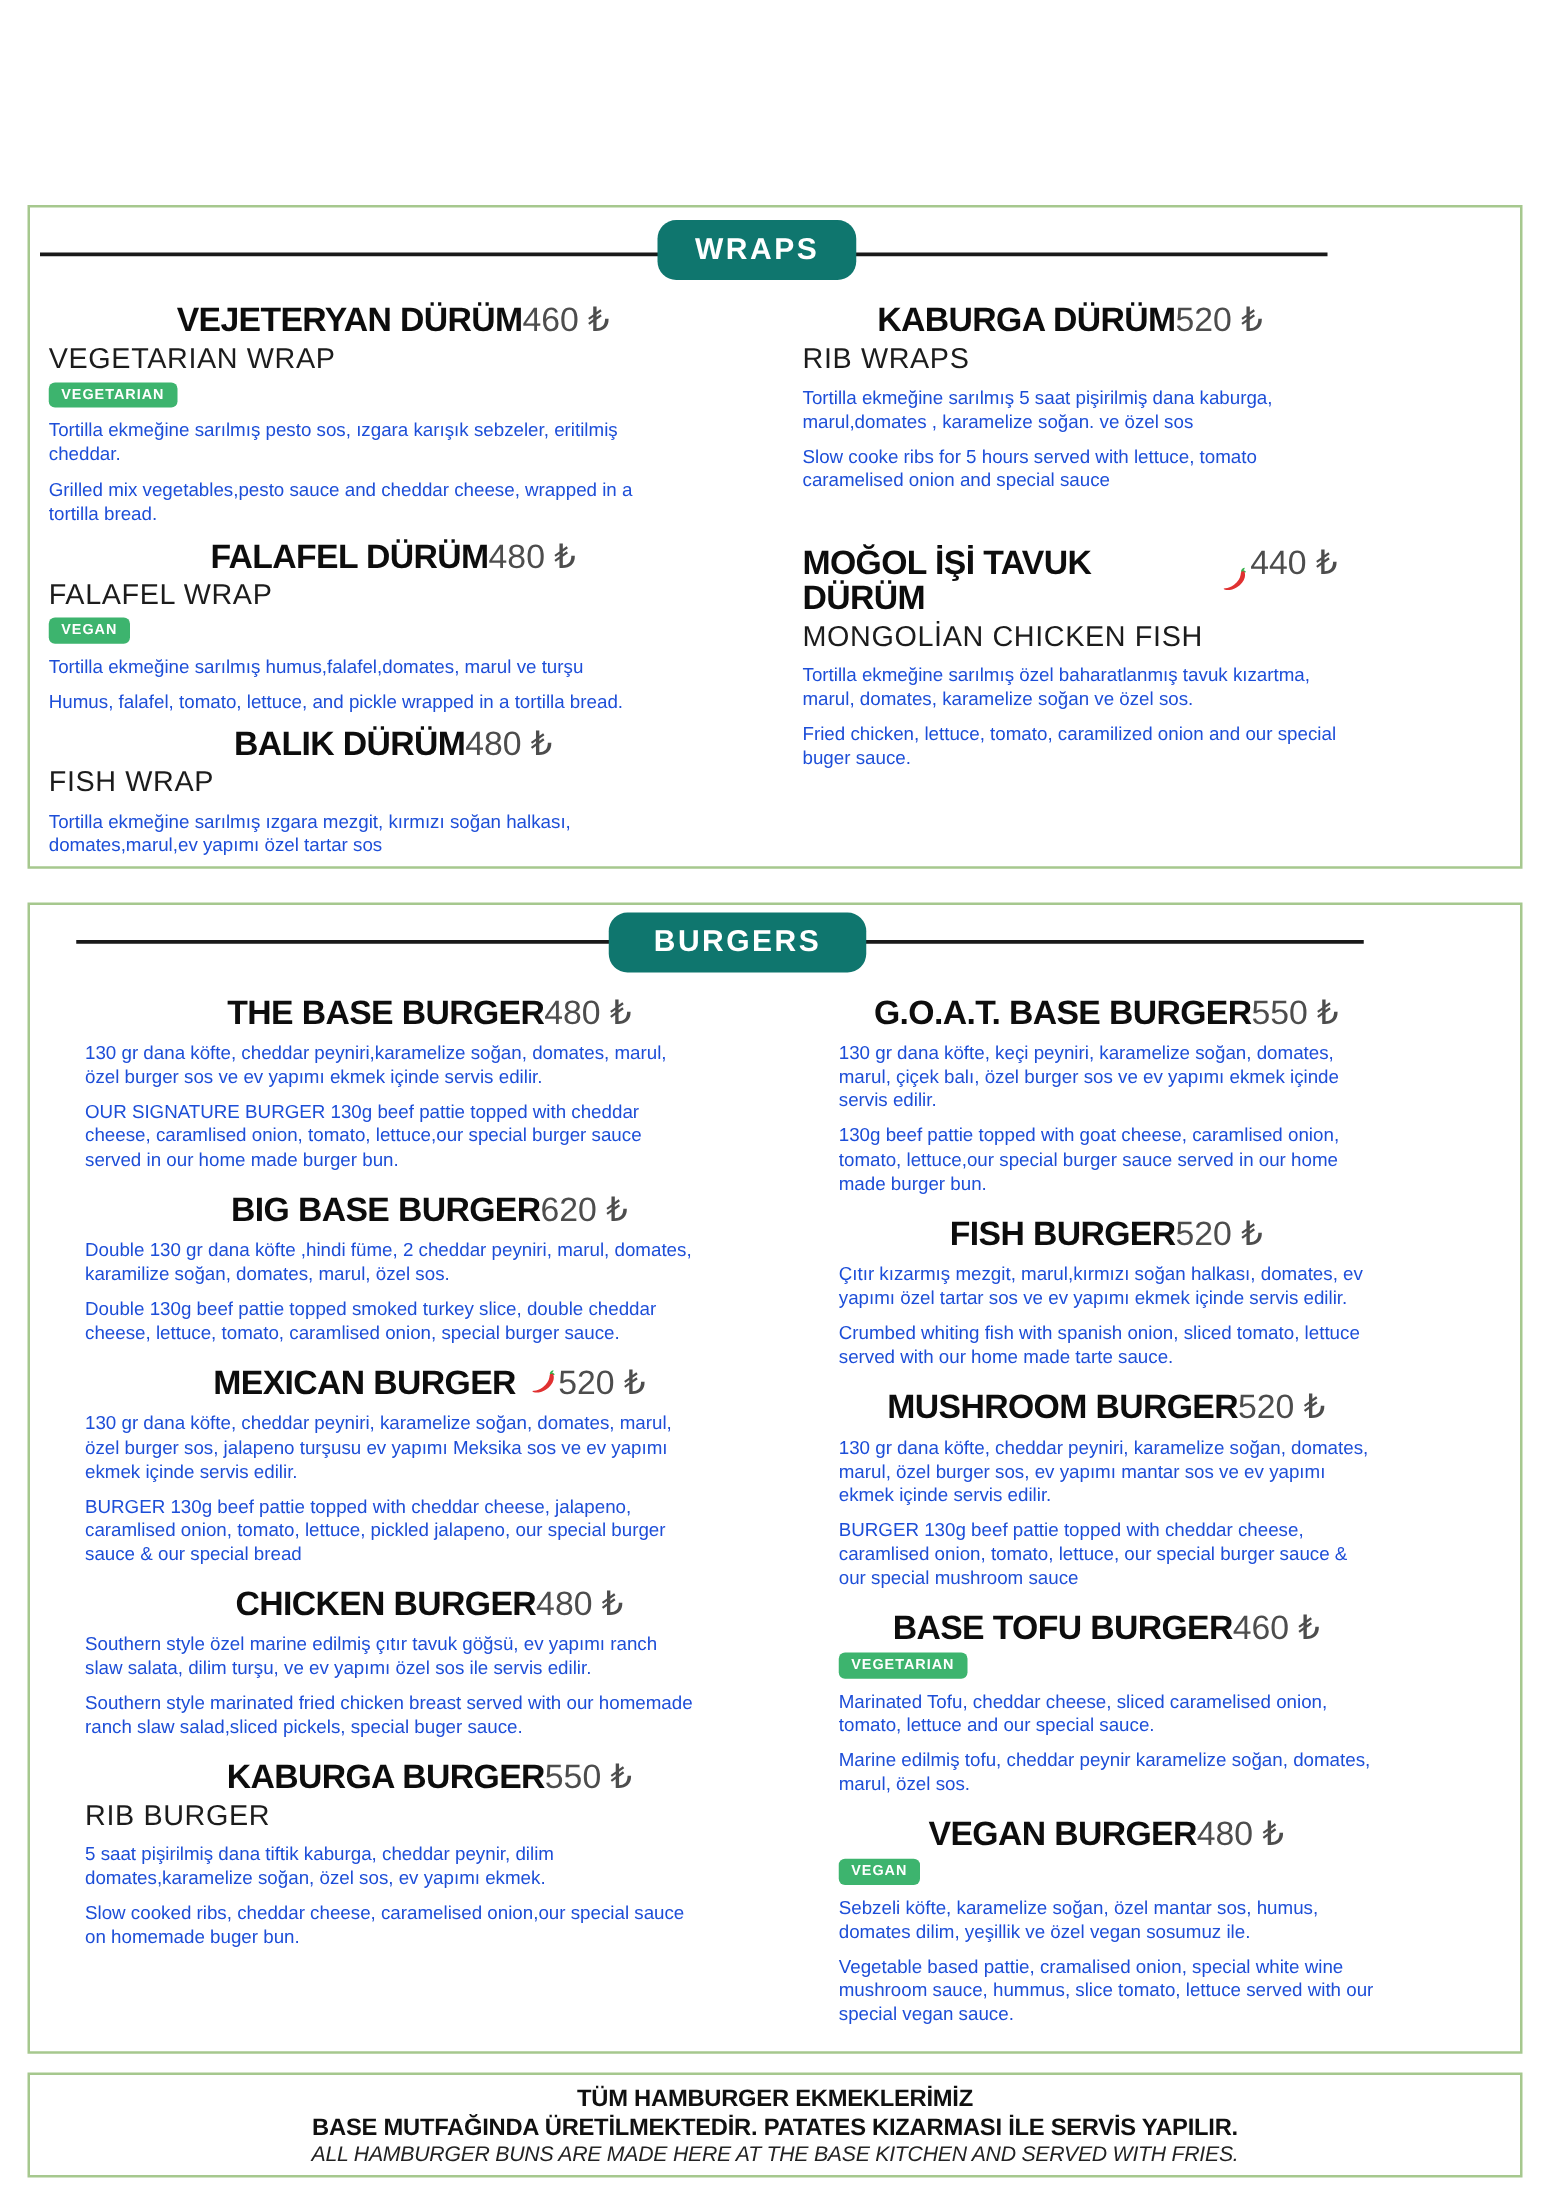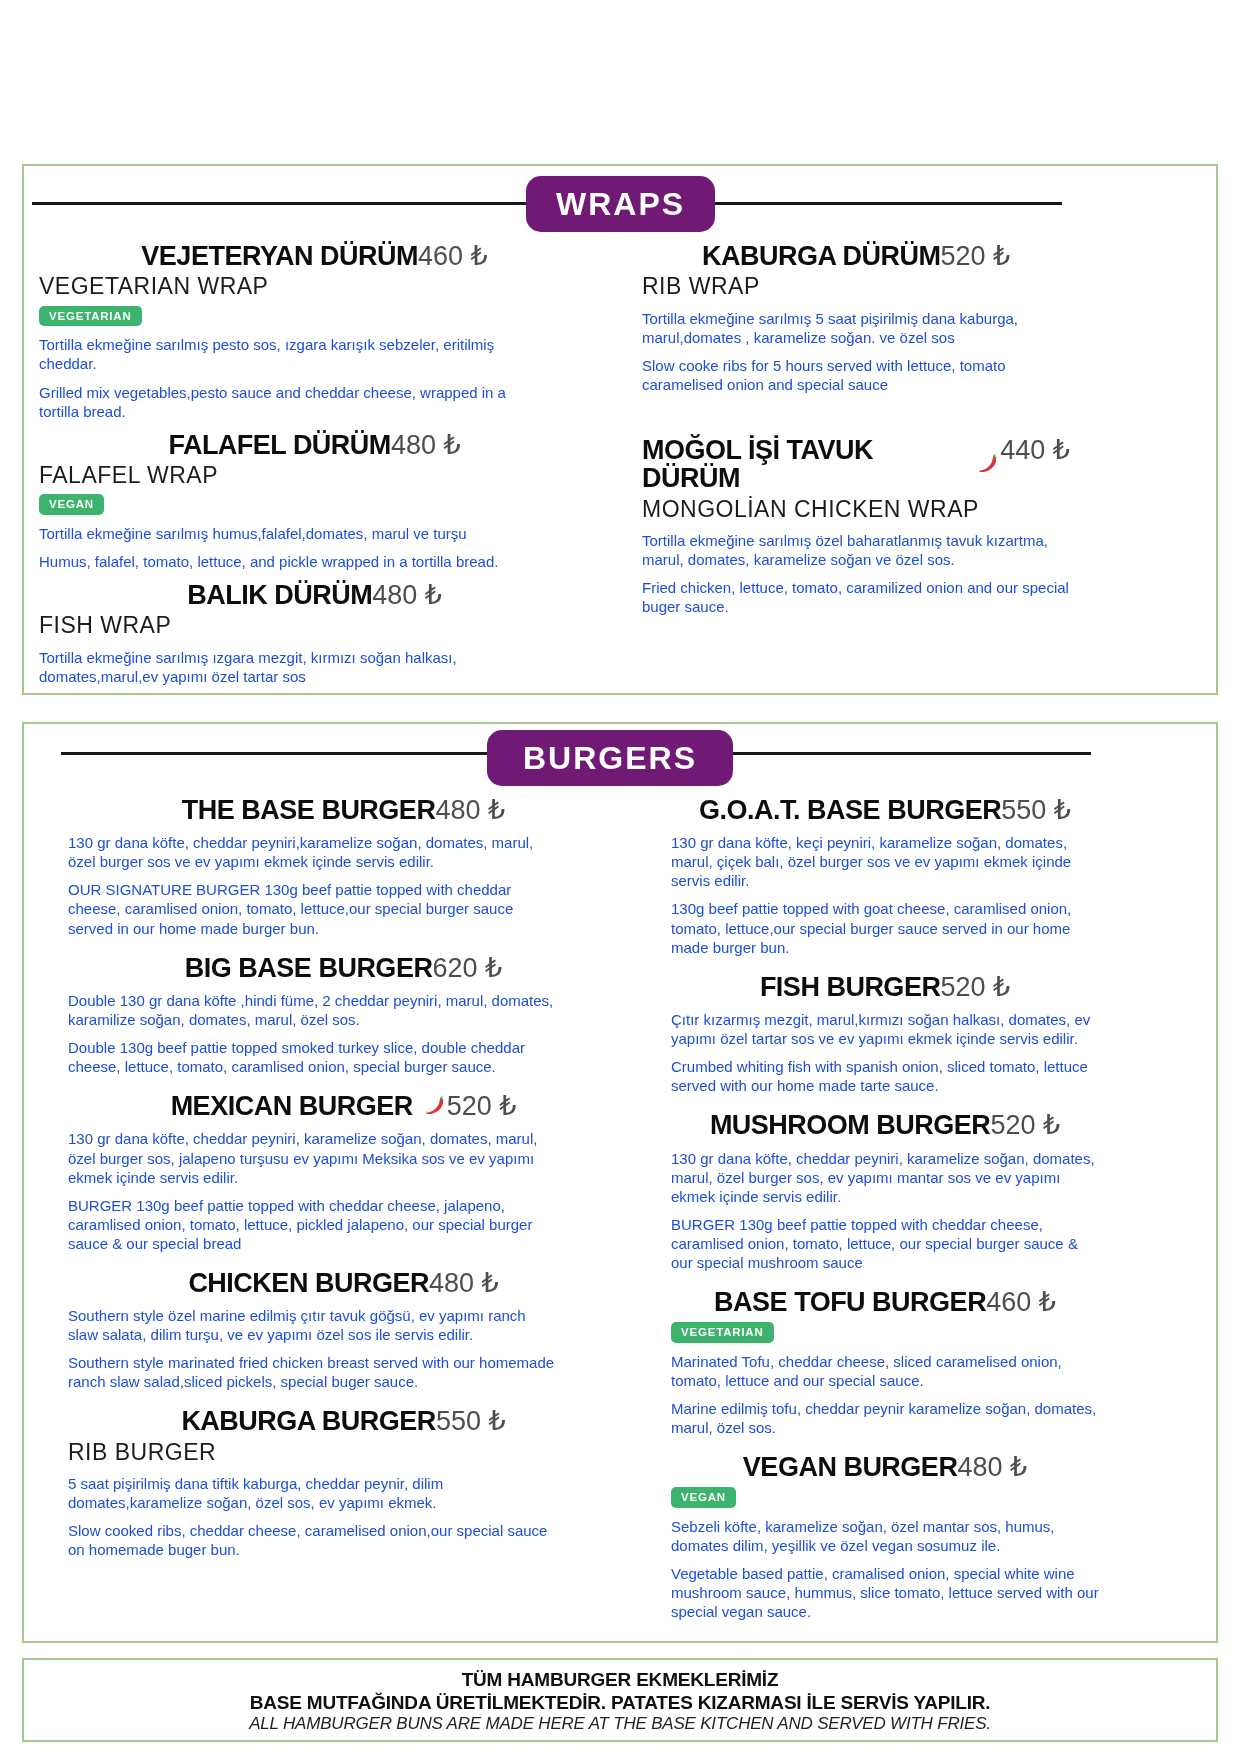--- a/index.html
+++ b/index.html
@@ -18,22 +18,22 @@
   .burgers { margin-top:27px;  height:921px;padding-left:29px; }
 
   .section-head { position:relative; }
   .wraps .section-head   { height:76px; }
   .burgers .section-head { height:72px; }
   .rule { position:absolute; left:8px; width:1030px; height:3px; background:#191919; }
   .wraps .rule   { top:36px; }
   .burgers .rule { top:28px; }
   .pill {
     position:absolute;
-    background:#701a75; color:#fff;
-    font-weight:bold; font-size:32px; letter-spacing:2px;
+    background:#0f766e; color:#fff;
+    font-weight:bold; font-size:24px; letter-spacing:2px;
     padding:12px 30px; border-radius:15px;
     line-height:1;
   }
   .wraps .pill   { top:10px; left:502px; }
   .burgers .pill { top:6px;  left:434px; padding:12px 36px; }
 
   .columns { display:grid; grid-template-columns:551px 428px; column-gap:52px; padding-left:15px; }
 
   .item { margin-bottom:10px; }
   .burgers .item { margin-bottom:16px; }
@@ -114,37 +114,37 @@
         </article>
 
       </div>
       <div class="col-right">
 
         <article class="item gap-lg">
           <div class="item-head">
             <h3 class="item-name">KABURGA DÜRÜM</h3>
             <span class="price">520 ₺</span>
           </div>
-          <div class="item-sub">RIB WRAP</div>
+          <div class="item-sub">RIB WRAPS</div>
           <p class="desc">Tortilla ekmeğine sarılmış 5 saat pişirilmiş dana kaburga, marul,domates , karamelize soğan. ve özel sos</p>
           <p class="desc">Slow cooke ribs for 5 hours served with lettuce, tomato caramelised onion and special sauce</p>
         </article>
 
         <article class="item">
           <div class="item-head">
             <h3 class="item-name">
               <span>MOĞOL İŞİ TAVUK DÜRÜM</span>
               <svg class="chili" viewBox="0 0 32 32" width="24" height="24">
                 <path fill="#37b24d" d="M22.5 6.5c.3-2 1.8-3.4 4-3.5-.2 1.1-.7 2-1.5 2.7 1.2.2 2.2.8 2.8 1.8-1.6.9-3.6.8-5.3-.2z"></path>
                 <path fill="#e03131" d="M22.8 7c.9 0 1.8-.2 2.7-.6 1.2 1.7 1.6 4.2.9 6.8-1 3.9-4 7.8-8.3 10.4-4.2 2.6-8.9 3.5-12.6 2.8-1.1-.2-1.6-.7-1.5-1 .1-.4.7-.5 1.6-.6 2.9-.3 6.3-1.5 9.4-3.8 3.9-2.9 6.4-6.9 7-10.6.2-1.2.3-2.4.8-3.4z"></path>
               </svg>
             </h3>
             <span class="price">440 ₺</span>
           </div>
-          <div class="item-sub">MONGOLİAN CHICKEN WRAP</div>
+          <div class="item-sub">MONGOLİAN CHICKEN FISH</div>
           <p class="desc">Tortilla ekmeğine sarılmış özel baharatlanmış tavuk kızartma, marul, domates, karamelize soğan ve özel sos.</p>
           <p class="desc">Fried chicken, lettuce, tomato, caramilized onion and our special buger sauce.</p>
         </article>
 
       </div>
     </div>
   </section>
 
   <section class="menu-box burgers">
     <div class="section-head">

